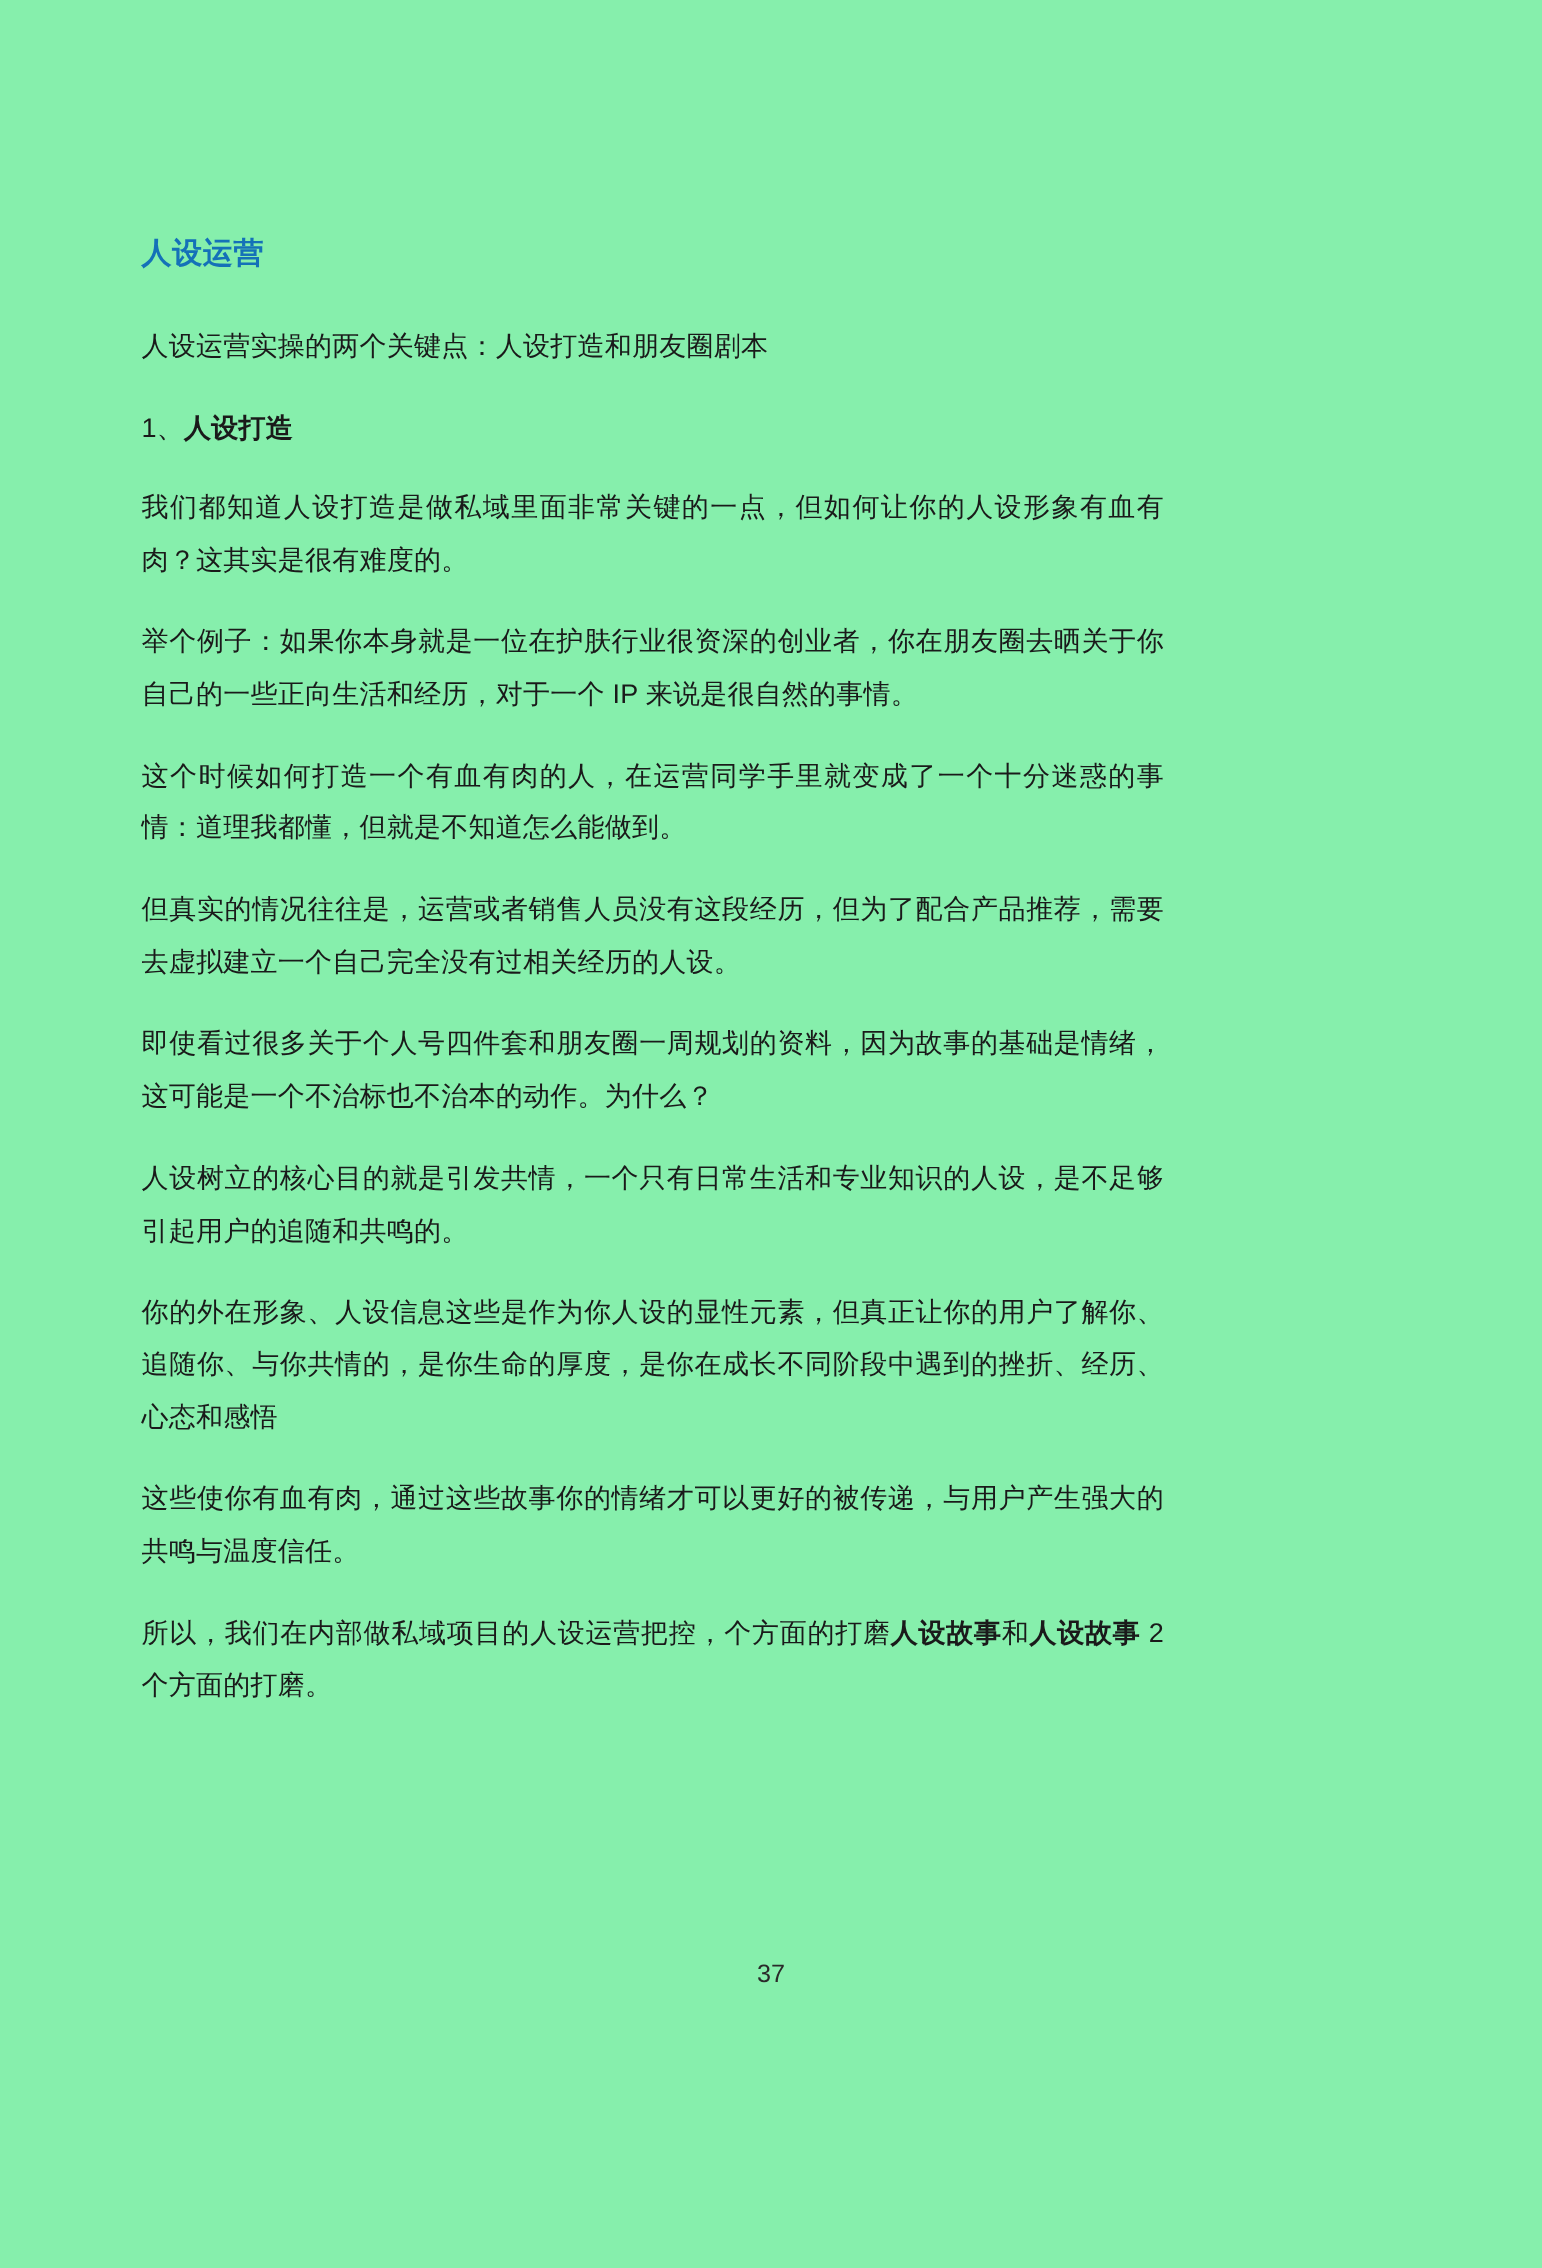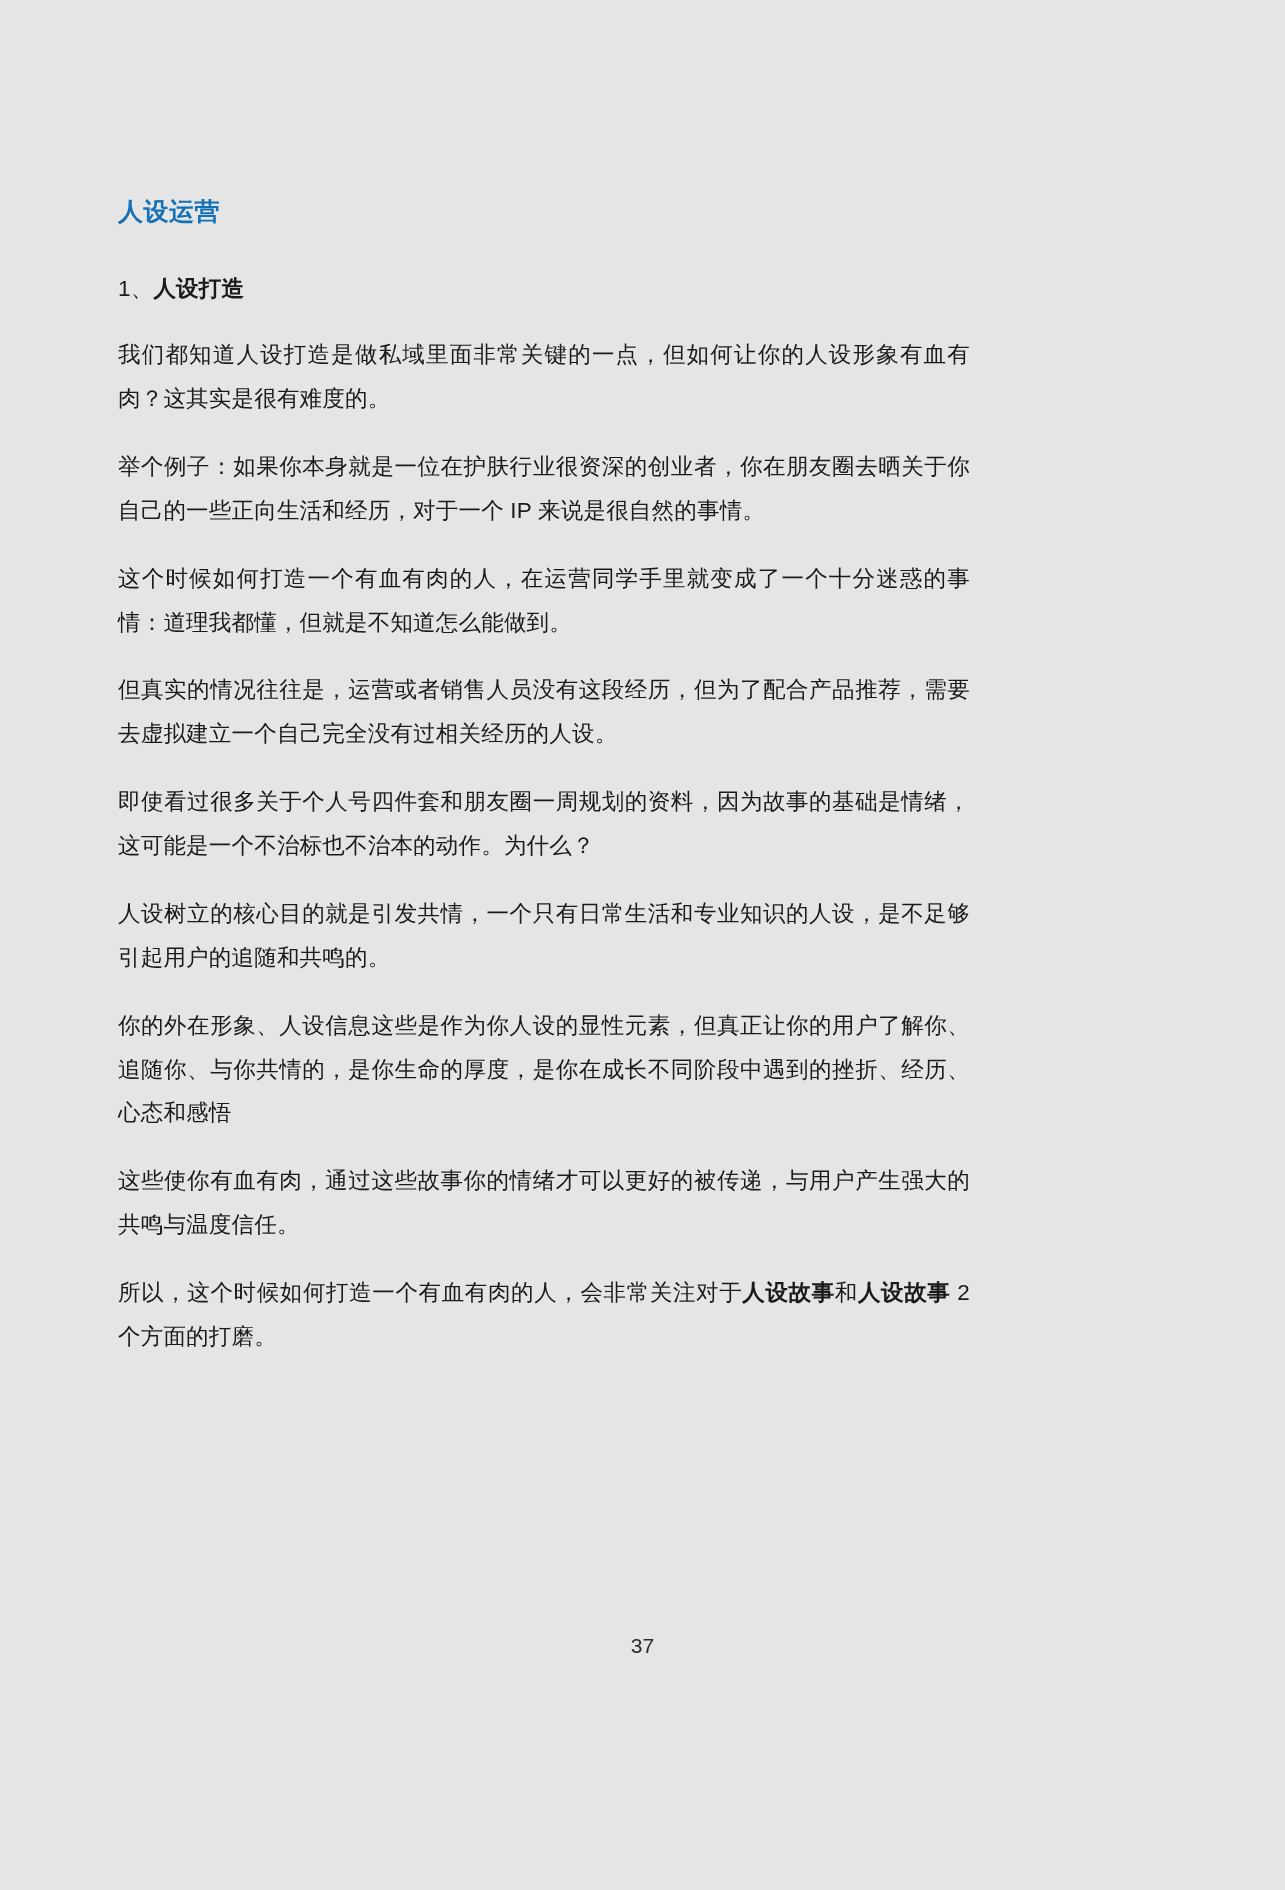--- a/index.html
+++ b/index.html
@@ -14,21 +14,21 @@
     color: #1a1a1a;
     position: relative;
     overflow: hidden;
   }
   .page {
     position: absolute;
     left: 0;
     top: 0;
     width: 1285px;
     height: 1890px;
-    background: #e5e5e5;
+    background: #86efac;
     box-sizing: border-box;
   }
   .content {
     position: absolute;
     left: 118px;
     top: 196px;
     width: 852px;
   }
   h1.doc-title {
     font-size: 25px;
@@ -81,20 +81,21 @@
   }
 </style>
 </head>
 <body>
 
 <div class="page">
   <div class="content">
 
     <h1 class="doc-title" style="color: rgb(20, 113, 184);">人设运营</h1>
 
+    <p class="para">人设运营实操的两个关键点：人设打造和朋友圈剧本</p>
 
     <p class="heading-num">
       <span class="num">1、</span><span class="label">人设打造</span>
     </p>
 
     <p class="para">我们都知道人设打造是做私域里面非常关键的一点，但如何让你的人设形象有血有肉？这其实是很有难度的。</p>
 
     <p class="para">举个例子：如果你本身就是一位在护肤行业很资深的创业者，你在朋友圈去晒关于你自己的一些正向生活和经历，对于一个 IP 来说是很自然的事情。</p>
 
     <p class="para">这个时候如何打造一个有血有肉的人，在运营同学手里就变成了一个十分迷惑的事情：道理我都懂，但就是不知道怎么能做到。</p>
@@ -103,18 +104,18 @@
 
     <p class="para">即使看过很多关于个人号四件套和朋友圈一周规划的资料，因为故事的基础是情绪，这可能是一个不治标也不治本的动作。为什么？</p>
 
 
     <p class="para">人设树立的核心目的就是引发共情，一个只有日常生活和专业知识的人设，是不足够引起用户的追随和共鸣的。</p>
 
     <p class="para">你的外在形象、人设信息这些是作为你人设的显性元素，但真正让你的用户了解你、追随你、与你共情的，是你生命的厚度，是你在成长不同阶段中遇到的挫折、经历、心态和感悟</p>
 
     <p class="para">这些使你有血有肉，通过这些故事你的情绪才可以更好的被传递，与用户产生强大的共鸣与温度信任。</p>
 
-    <p class="para"><span>所以，这个时候如何打造一个有血有肉的人，会非常关注对于</span><span class="b">人设故事</span><span>和</span><span class="b">人设故事</span><span> 2 个方面的打磨。</span></p>
+    <p class="para"><span>所以，我们在内部做私域项目的人设运营把控，个方面的打磨</span><span class="b">人设故事</span><span>和</span><span class="b">人设故事</span><span> 2 个方面的打磨。</span></p>
 
   </div>
 
   <div class="page-number">37</div>
 </div>
 
 </body></html>

